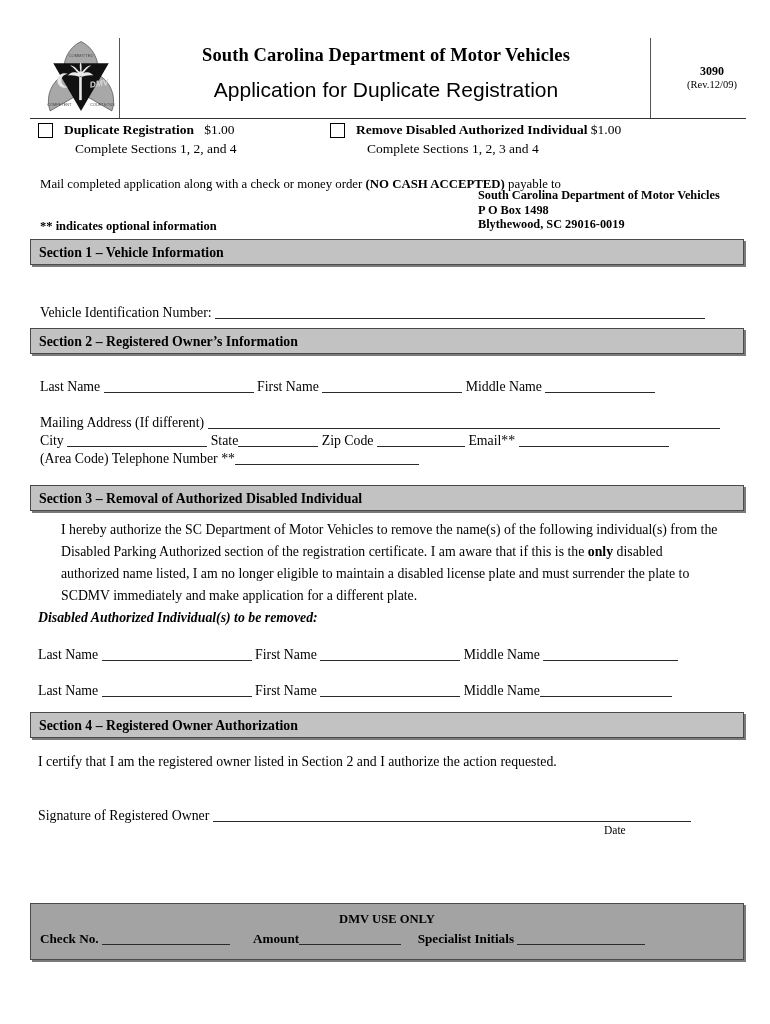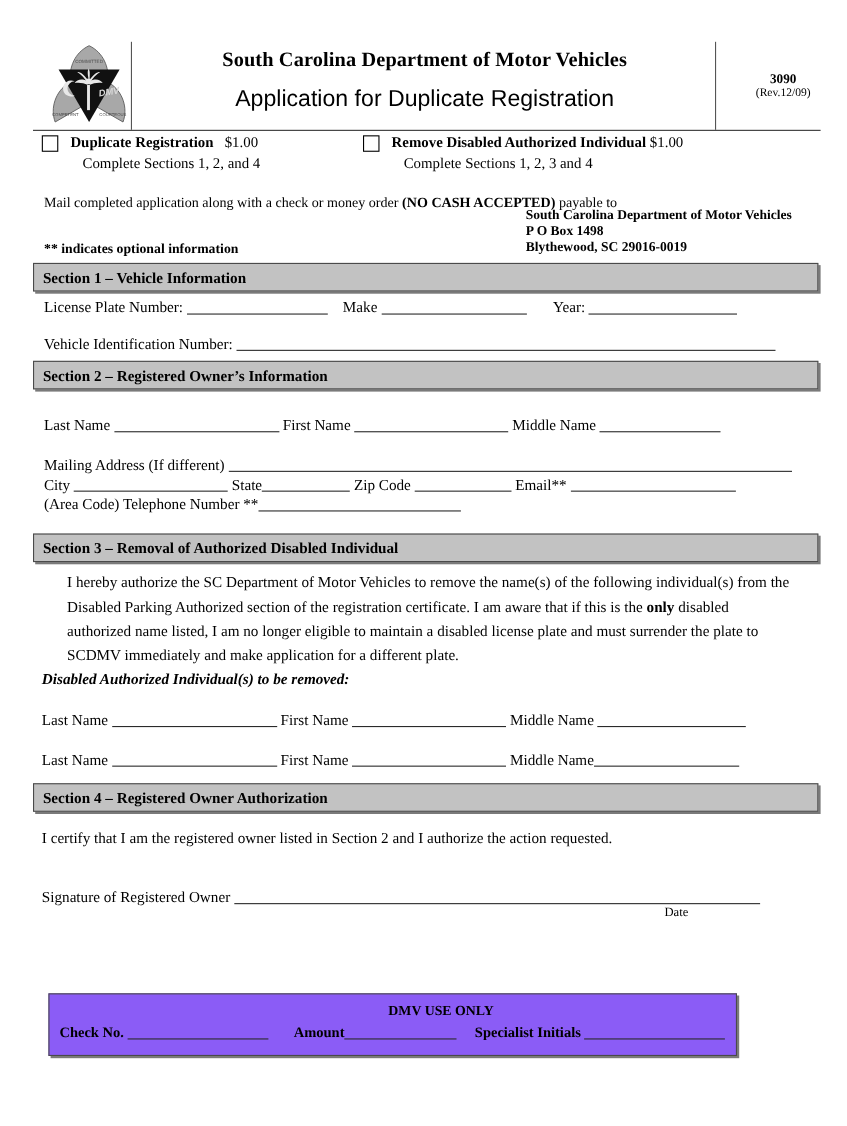--- a/index.html
+++ b/index.html
@@ -237,27 +237,26 @@
     left: 604px; top: 823px;
     font-size: 11.5px;
     line-height: 14px;
     white-space: nowrap;
   }
 
   
   .dmv-box {
     position: absolute;
     left: 30px; top: 903px;
-    width: 626px;
+    width: 714px;
     height: 57px;
-    background: #8b5cf6;
+    background: #a3a3a3;
     border: 1px solid #4a4a4a;
     box-sizing: border-box;
     box-shadow: 2px 2px 0 0 #7a7a7a;
-    margin-left: 14px;
   }
   .dmv-title {
     position: absolute;
     left: 0; top: 8px;
     width: 712px;
     text-align: center;
     font-size: 12.6px;
     font-weight: bold;
     line-height: 15px;
   }
@@ -353,28 +352,20 @@
     <div>P O Box 1498</div>
     <div>Blythewood, SC 29016-0019</div>
   </div>
 
   <div class="optnote">** indicates optional information</div>
 
   <div class="sec-bar sec1-bar">
     <span>Section 1 – Vehicle Information</span>
   </div>
 
-  <div class="fld s1r1">
-    <span>License Plate Number:</span>
-    <span class="ul" style="width:128px"></span>
-    &nbsp;&nbsp;&nbsp;<span>Make</span>
-    <span class="ul" style="width:132px"></span>
-    &nbsp;&nbsp;&nbsp;&nbsp;&nbsp;&nbsp;<span>Year:</span>
-    <span class="ul" style="width:135px"></span>
-  </div>
 
   <div class="fld s1r2">
     <span>Vehicle Identification Number:</span>
     <span class="ul" style="width:490px"></span>
   </div>
 
   <div class="sec-bar sec2-bar">
     <span>Section 2 – Registered Owner’s Information</span>
   </div>
 

